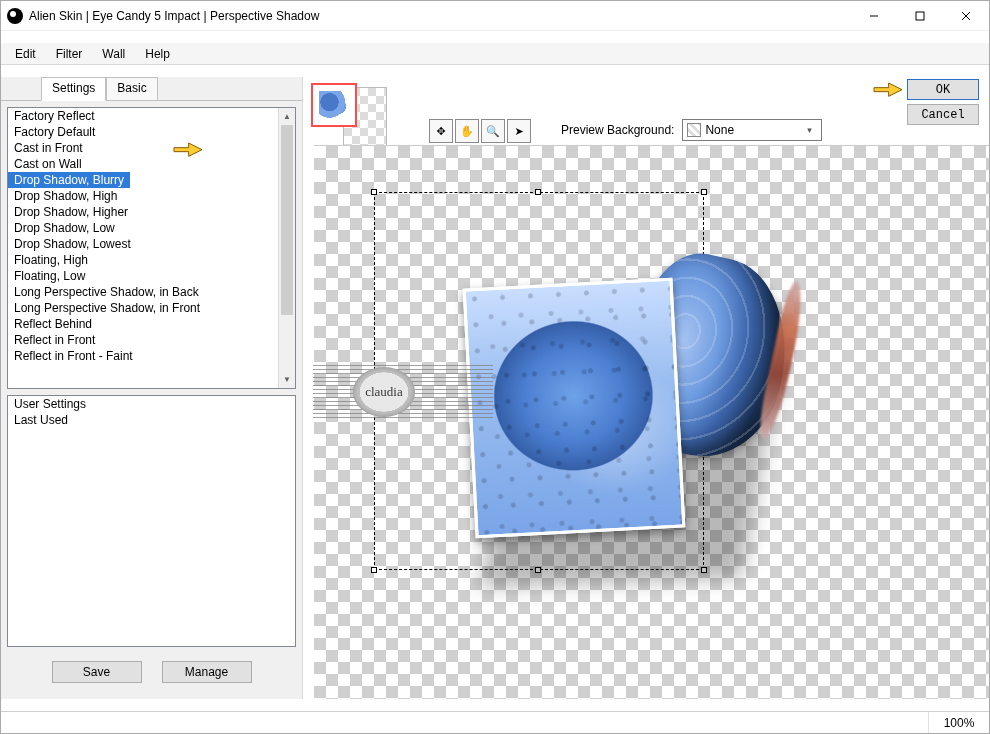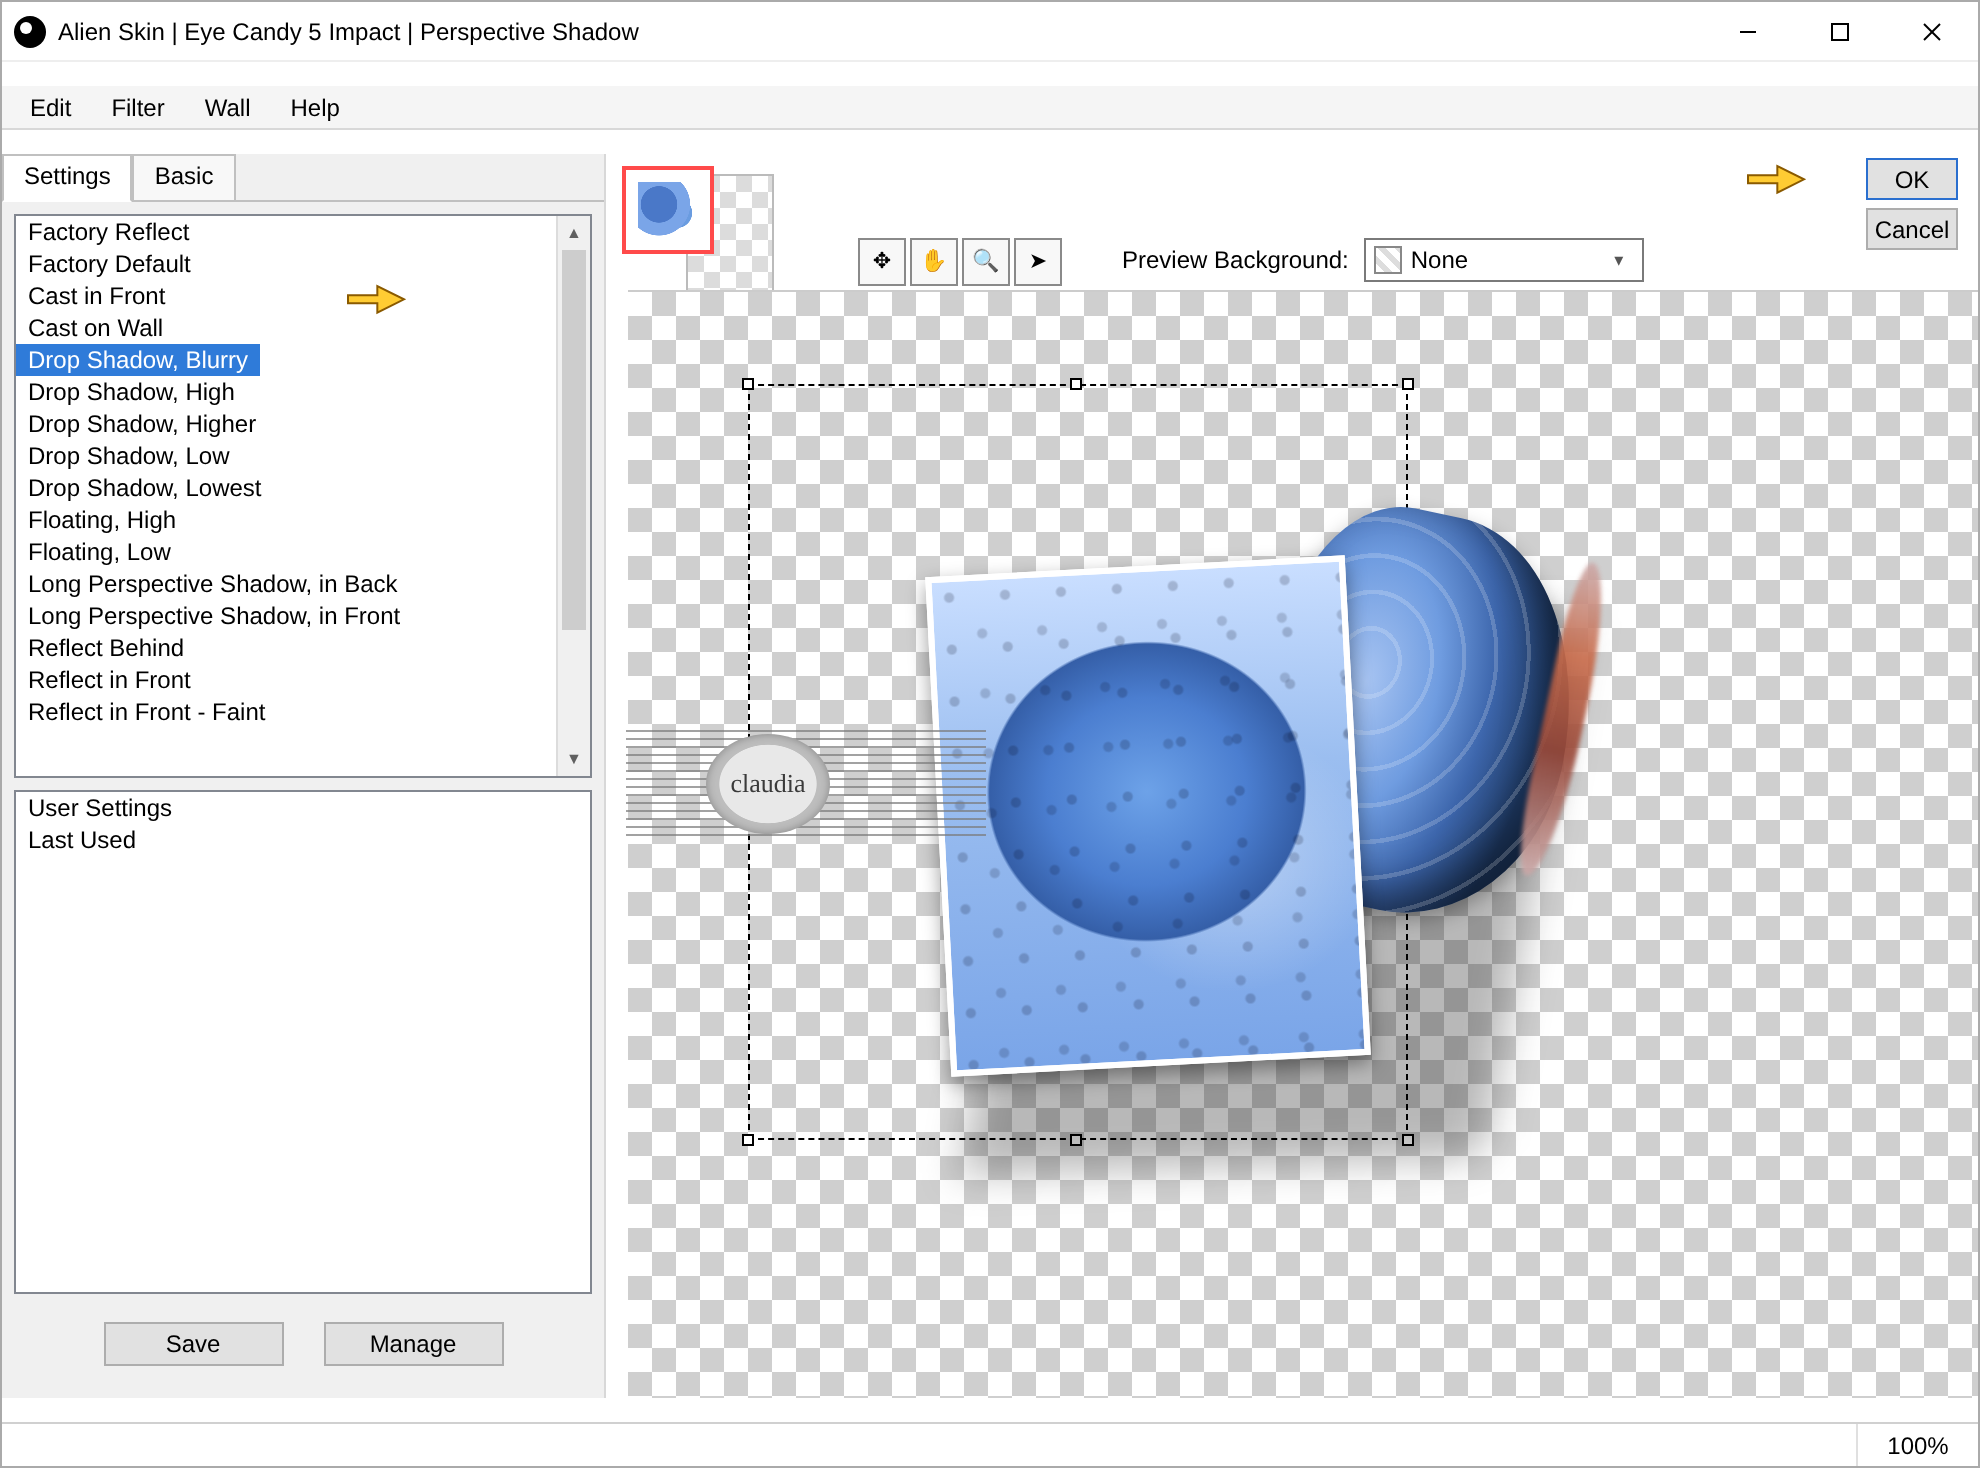--- a/index.html
+++ b/index.html
@@ -24,21 +24,21 @@
     font-size: 13px;
   }
   .win-btn.close { width: 46px; }
   .menubar {
     display: flex; gap: 0; background: #f5f5f5; border-bottom: 1px solid #d8d8d8;
     padding: 2px 4px; height: 22px; align-items: center;
   }
   .menu-item { padding: 2px 10px; cursor: default; text-align: center; }
   .content-row { display: flex; flex: 1; min-height: 0; }
   .left-panel { width: 302px; background: #f0f0f0; display: flex; flex-direction: column; border-right: 1px solid #d8d8d8; }
-  .tabs { display: flex; height: 23px; margin-top: 0; }
+  .tabs { display: flex; height: 23px; margin-top: 0; padding-left: 40px; }
   .tab { padding: 3px 10px 3px 10px; background: #f0f0f0; border: 1px solid #c0c0c0; border-bottom: none; font-size: 12px; position: relative; background: #f8f8f8; }
   .tab.active { background: #fff; border-bottom: 1px solid #fff; margin-bottom: -1px; z-index: 2; }
   .tab-body {
     flex: 1; background: #f0f0f0; padding: 6px 6px;
     display: flex; flex-direction: column; gap: 6px; min-height: 0;
     border-top: 1px solid #c0c0c0;
   }
   .listbox {
     background: #fff; border: 1px solid #828790;
     overflow: hidden; position: relative;
@@ -86,21 +86,21 @@
   .tool-btn { width: 24px; height: 24px; border: 1px solid #8a8a8a; background: #f8f8f8; display:flex; align-items:center; justify-content:center; margin-right: 2px; }
   .preview-bg-label { margin-left: 20px; align-self: center; margin-top: 38px; font-size: 12px; color: #000; }
   .preview-bg-dd {
     height: 22px; width: 140px; border: 1px solid #7a7a7a; background:#fff;
     display:flex; align-items:center; padding: 0 4px; margin-top: 38px; position: relative;
   }
   .dd-swatch { width:14px; height:14px; border:1px solid #888; margin-right:4px;
     background-image: repeating-linear-gradient(45deg,#fff 0 3px,#ddd 3px 6px); }
   .dd-arrow { margin-left:auto; width: 16px; text-align:center; color:#555; font-size:9px; }
   .right-buttons { position: absolute; top: 2px; right: 10px; display:flex; flex-direction:column; gap:4px; align-items:flex-end; }
-  .ok-btn, .cancel-btn { width: 46px; height:21px; border:1px solid #2a6fcf; background:#e1e1e1; display:flex; align-items:center; justify-content:center; font-size:12px; }
+  .ok-btn, .cancel-btn { width: 72px; height:21px; border:1px solid #2a6fcf; background:#e1e1e1; display:flex; align-items:center; justify-content:center; font-size:12px;font-family:Liberation Mono, monospace; }
   .cancel-btn { border-color:#adadad; }
 
   .canvas-area {
     flex:1; margin: 0 0 0 11px;
     background-color:#fff;
     background-image:
       linear-gradient(45deg,#cfcfcf 25%,transparent 25%,transparent 75%,#cfcfcf 75%),
       linear-gradient(45deg,#cfcfcf 25%,transparent 25%,transparent 75%,#cfcfcf 75%);
     background-size: 24px 24px;
     background-position: 0 0, 12px 12px;

